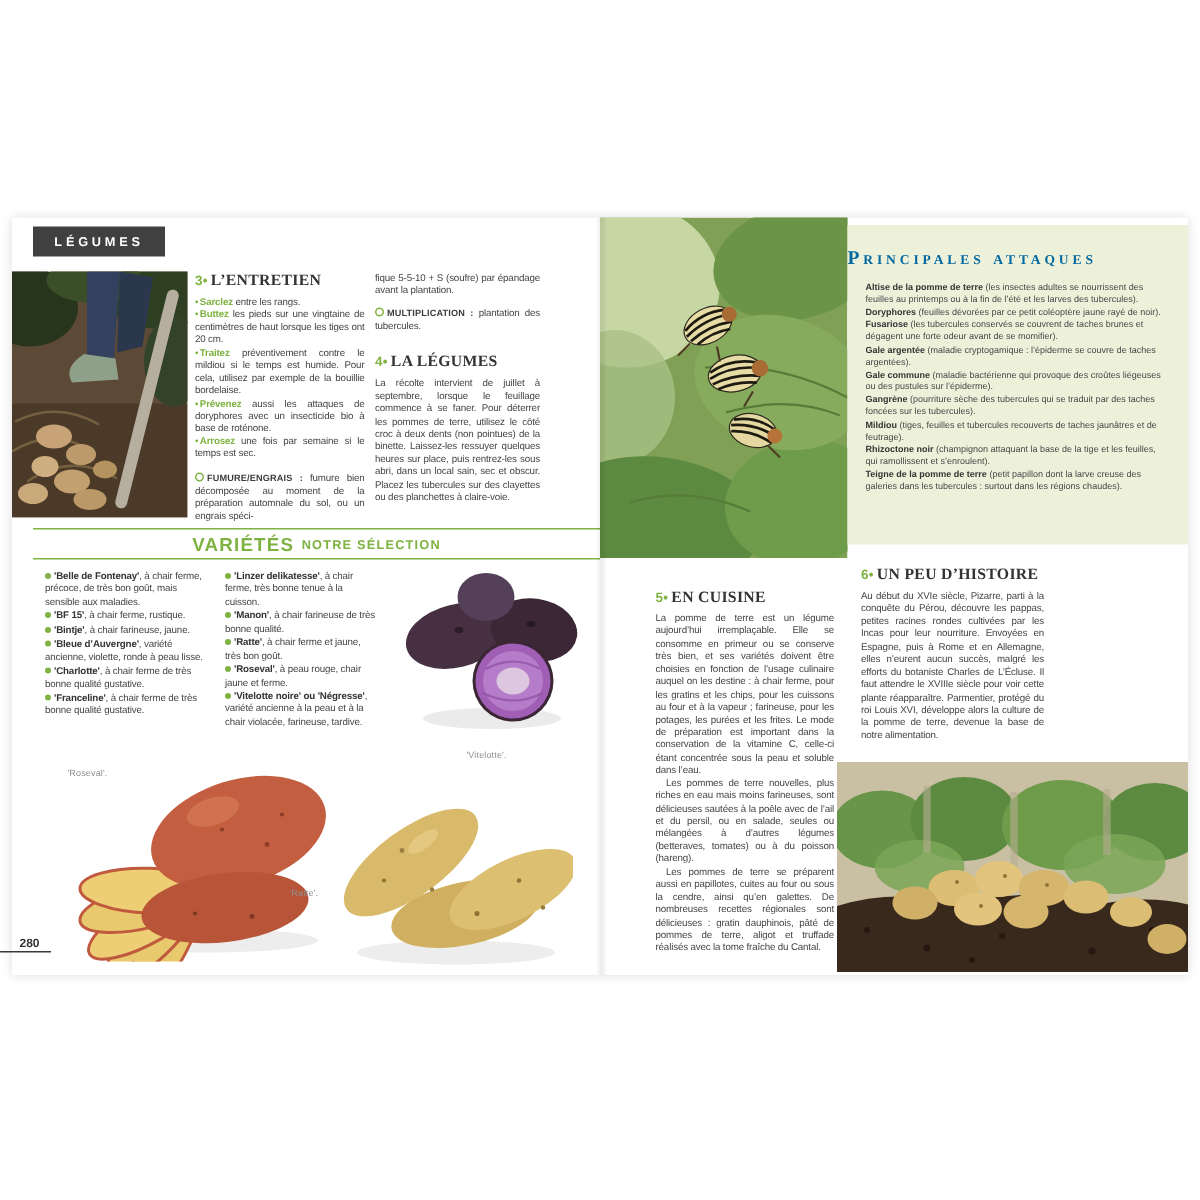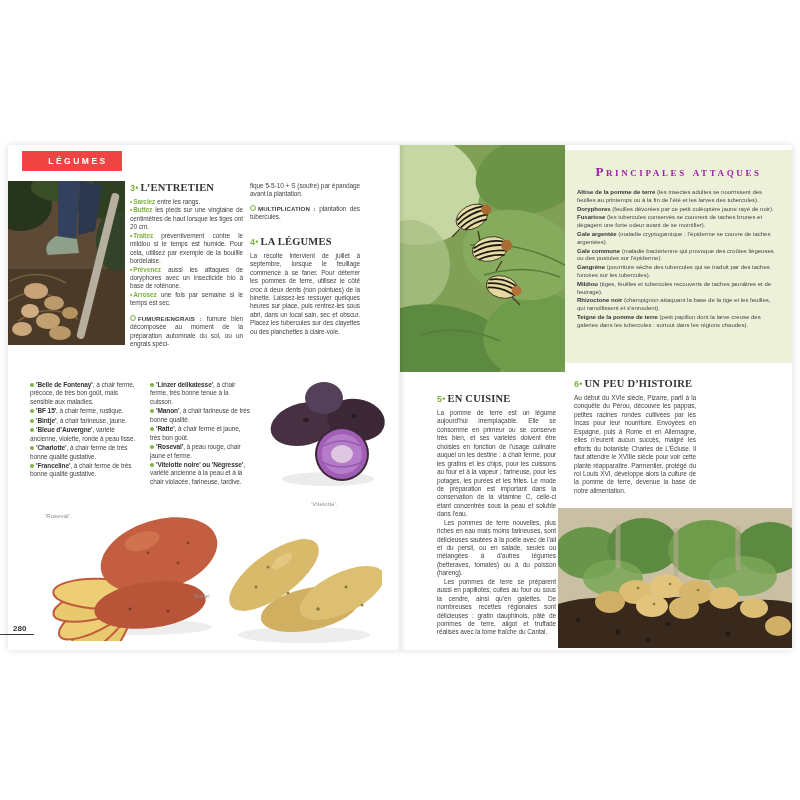--- a/index.html
+++ b/index.html
@@ -16,33 +16,33 @@
             color:#333;margin:0 0 5px 0;letter-spacing:.2px;}
   .sec-num{color:#7eb241;font-family:"Liberation Sans",sans-serif;font-size:9px;margin-right:2px;}
   .lead{color:#7eb241;font-weight:bold;}
   .blt{color:#7eb241;font-weight:bold;margin-right:1px;}
   .kv{font-weight:bold;font-size:6.1px;text-transform:uppercase;letter-spacing:.1px;color:#3c3c3c;}
   .ring{display:inline-block;width:4px;height:4px;border:1.2px solid #7eb241;border-radius:50%;
         margin-right:2px;vertical-align:-0.5px;}
   p{margin:0 0 5px 0;}
   p.ind{text-indent:7px;margin-bottom:0;}
   p.nog{margin-bottom:0;}
-  .tab{background:#ef4444;color:#fff;font-size:8.5px;font-weight:bold;letter-spacing:2.5px;
-       display:flex;align-items:center;justify-content:center;width:88px;height:20px;padding-left:12px;}
+  .tab{background:#404040;color:#fff;font-size:8.5px;font-weight:bold;letter-spacing:2.5px;
+       display:flex;align-items:center;justify-content:center;width:88px;height:20px;}
   .var-head{border-top:1.6px solid #7eb241;border-bottom:1.6px solid #7eb241;height:19px;
             display:flex;align-items:center;justify-content:center;gap:5px;}
   .var-title{color:#7eb241;font-weight:bold;font-size:12.5px;letter-spacing:.8px;}
   .var-sub{color:#7eb241;font-weight:bold;font-size:8.5px;letter-spacing:.8px;}
   .vitem{font-size:6.5px;line-height:1.3;letter-spacing:-.1px;margin-bottom:1px;}
   .vname{font-weight:bold;color:#333;}
   .vdot{display:inline-block;width:4px;height:4px;background:#7eb241;border-radius:50%;
         margin-right:2px;vertical-align:0.2px;}
   .panel{background:#edf1da;}
   .panel-title{font-family:"Liberation Serif",serif;font-variant:small-caps;font-weight:bold;
-               font-size:13px;letter-spacing:2.6px;color:#a21caf;text-align:center;
+               font-size:13px;letter-spacing:2.6px;color:#0369a1;
                margin:14px 0 9px 0;}
   .atk{font-size:6px;line-height:1.3;text-align:left;color:#474747;margin:0 12px 1px 12px;}
   .atk b{color:#343434;}
   .caption{font-size:6px;color:#8f8f8f;letter-spacing:.1px;}
   .pagenum{position:absolute;left:0;top:624px;width:34px;border-bottom:1.4px solid #3a3a3a;
            font-weight:bold;font-size:8px;color:#333;padding:0 0 1px 13px;box-sizing:border-box;}
   svg{display:block;}
 </style>
 </head>
 <body>
@@ -94,20 +94,24 @@
     <div class="body-txt">
       <p>fique 5-5-10 + S (soufre) par épandage avant la plantation.</p>
       <p style="margin-top:6px"><span class="ring"></span><span class="kv">Multiplication :</span><span> plantation des tubercules.</span></p>
     </div>
     <div class="sec-head" style="margin-top:14px">
       <span class="sec-num">4•</span><span>LA LÉGUMES</span>
     </div>
     <div class="body-txt">La récolte intervient de juillet à septembre, lorsque le feuillage commence à se faner. Pour déterrer les pommes de terre, utilisez le côté croc à deux dents (non pointues) de la binette. Laissez-les ressuyer quelques heures sur place, puis rentrez-les sous abri, dans un local sain, sec et obscur. Placez les tubercules sur des clayettes ou des planchettes à claire-voie.</div>
   </div>
 
+  <div class="abs var-head" style="left:14px;top:207px;width:378px;">
+    <span class="var-title">VARIÉTÉS</span>
+    <span class="var-sub">NOTRE SÉLECTION</span>
+  </div>
 
   <div class="abs" style="left:22px;top:236px;width:112px;">
     <div class="vitem"><span class="vdot"></span><span class="vname">'Belle de Fontenay'</span><span>, à chair ferme, précoce, de très bon goût, mais sensible aux maladies.</span></div>
     <div class="vitem"><span class="vdot"></span><span class="vname">'BF 15'</span><span>, à chair ferme, rustique.</span></div>
     <div class="vitem"><span class="vdot"></span><span class="vname">'Bintje'</span><span>, à chair farineuse, jaune.</span></div>
     <div class="vitem"><span class="vdot"></span><span class="vname">'Bleue d’Auvergne'</span><span>, variété ancienne, violette, ronde à peau lisse.</span></div>
     <div class="vitem"><span class="vdot"></span><span class="vname">'Charlotte'</span><span>, à chair ferme de très bonne qualité gustative.</span></div>
     <div class="vitem"><span class="vdot"></span><span class="vname">'Franceline'</span><span>, à chair ferme de très bonne qualité gustative.</span></div>
   </div>
 

